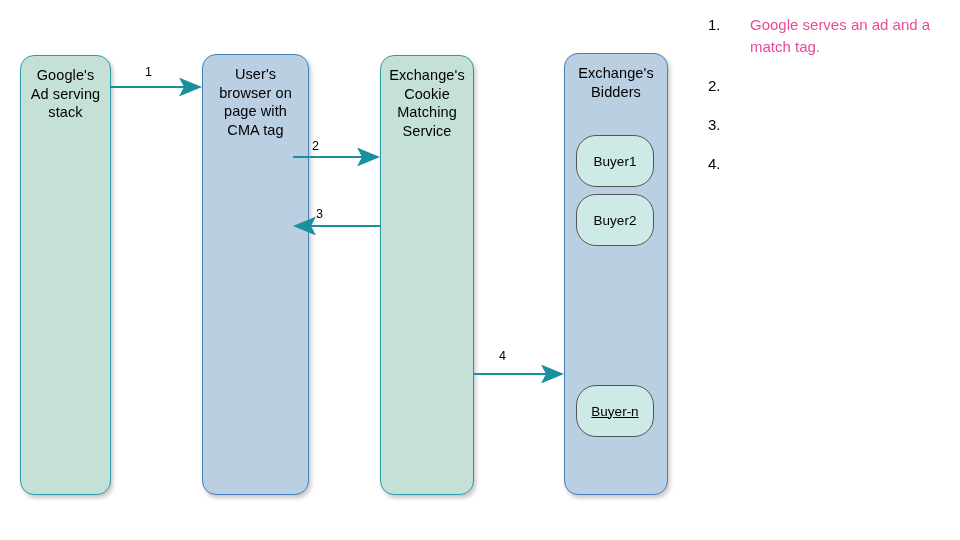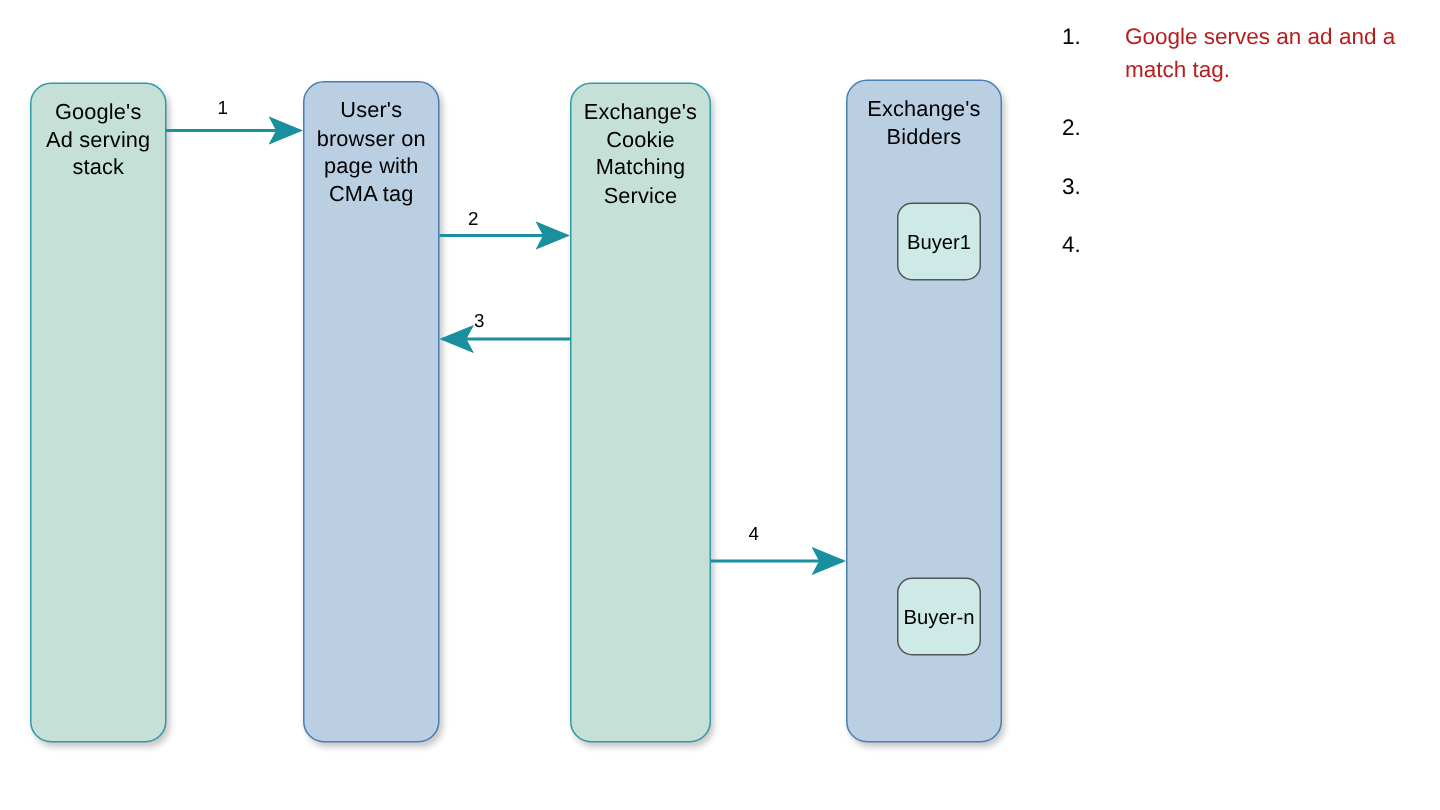--- a/index.html
+++ b/index.html
@@ -38,45 +38,44 @@
     line-height: 18.5px;
     letter-spacing: 0.1px;
     color: #000;
     padding: 0 5px;
     white-space: pre-line;
   }
   .lane-green { background: #c5e1d7; }
   .lane-blue  { background: #bacfe2; border-color: #4a7fb5; }
 
   #lane-google   { left: 20px;  top: 55px; width: 91px;  height: 440px; }
-  #lane-browser  { left: 202px; top: 54px; width: 91px;  height: 441px; }
+  #lane-browser  { left: 202px; top: 54px; width: 107px;  height: 441px; }
   #lane-cms      { left: 380px; top: 55px; width: 94px;  height: 440px; }
   #lane-bidders  { left: 564px; top: 53px; width: 104px; height: 442px; }
 
   
   .buyer {
     position: absolute;
     left: 11px;
-    width: 56px;
+    width: 78px;
     height: 52px;
     box-sizing: border-box;
     background: #cdeae6;
     border: 1.3px solid #555555;
-    border-radius: 10px;
+    border-radius: 20px;
     display: flex;
     align-items: center;
     justify-content: center;
     font-size: 13.5px;
     color: #000;
-    margin-left: 22px;
   }
   #buyer-1 { top: 81px;  }
   #buyer-2 { top: 140px; }
   #buyer-3 { top: 199px; }
-  #buyer-n { top: 331px; }
+  #buyer-n { top: 331px; text-decoration: underline; }
 
   
   .arrow-label {
     position: absolute;
     font-size: 12.5px;
     color: #000;
     line-height: 13px;
   }
   svg.flow {
     position: absolute;
@@ -101,21 +100,21 @@
   .step-num {
     width: 42px;
     flex: 0 0 42px;
     font-size: 15px;
     line-height: 22px;
     color: #000;
   }
   .step-text {
     font-size: 15px;
     line-height: 22px;
-    color: #b91c1c;
+    color: #ec4899;
   }
 </style>
 </head>
 <body>
 
 <div id="diagram-canvas">
 
   <div class="lane lane-green" id="lane-google">
     <div class="lane-title">Google's
 Ad serving
@@ -135,20 +134,23 @@
 Matching
 Service</div>
   </div>
 
   <div class="lane lane-blue" id="lane-bidders">
     <div class="lane-title">Exchange's
 Bidders</div>
 
     <div class="buyer" id="buyer-1">
       <span>Buyer1</span>
+    </div>
+    <div class="buyer" id="buyer-2">
+      <span>Buyer2</span>
     </div>
     <div class="buyer" id="buyer-n">
       <span>Buyer-n</span>
     </div>
   </div>
 
   <svg class="flow" viewBox="0 0 960 540">
     <defs>
       <marker id="head-right" markerWidth="11" markerHeight="9" refX="10" refY="4.5" orient="auto">
         <path d="M0,0 L11,4.5 L0,9 L2.4,4.5 Z" fill="#1a8f9e"></path>

